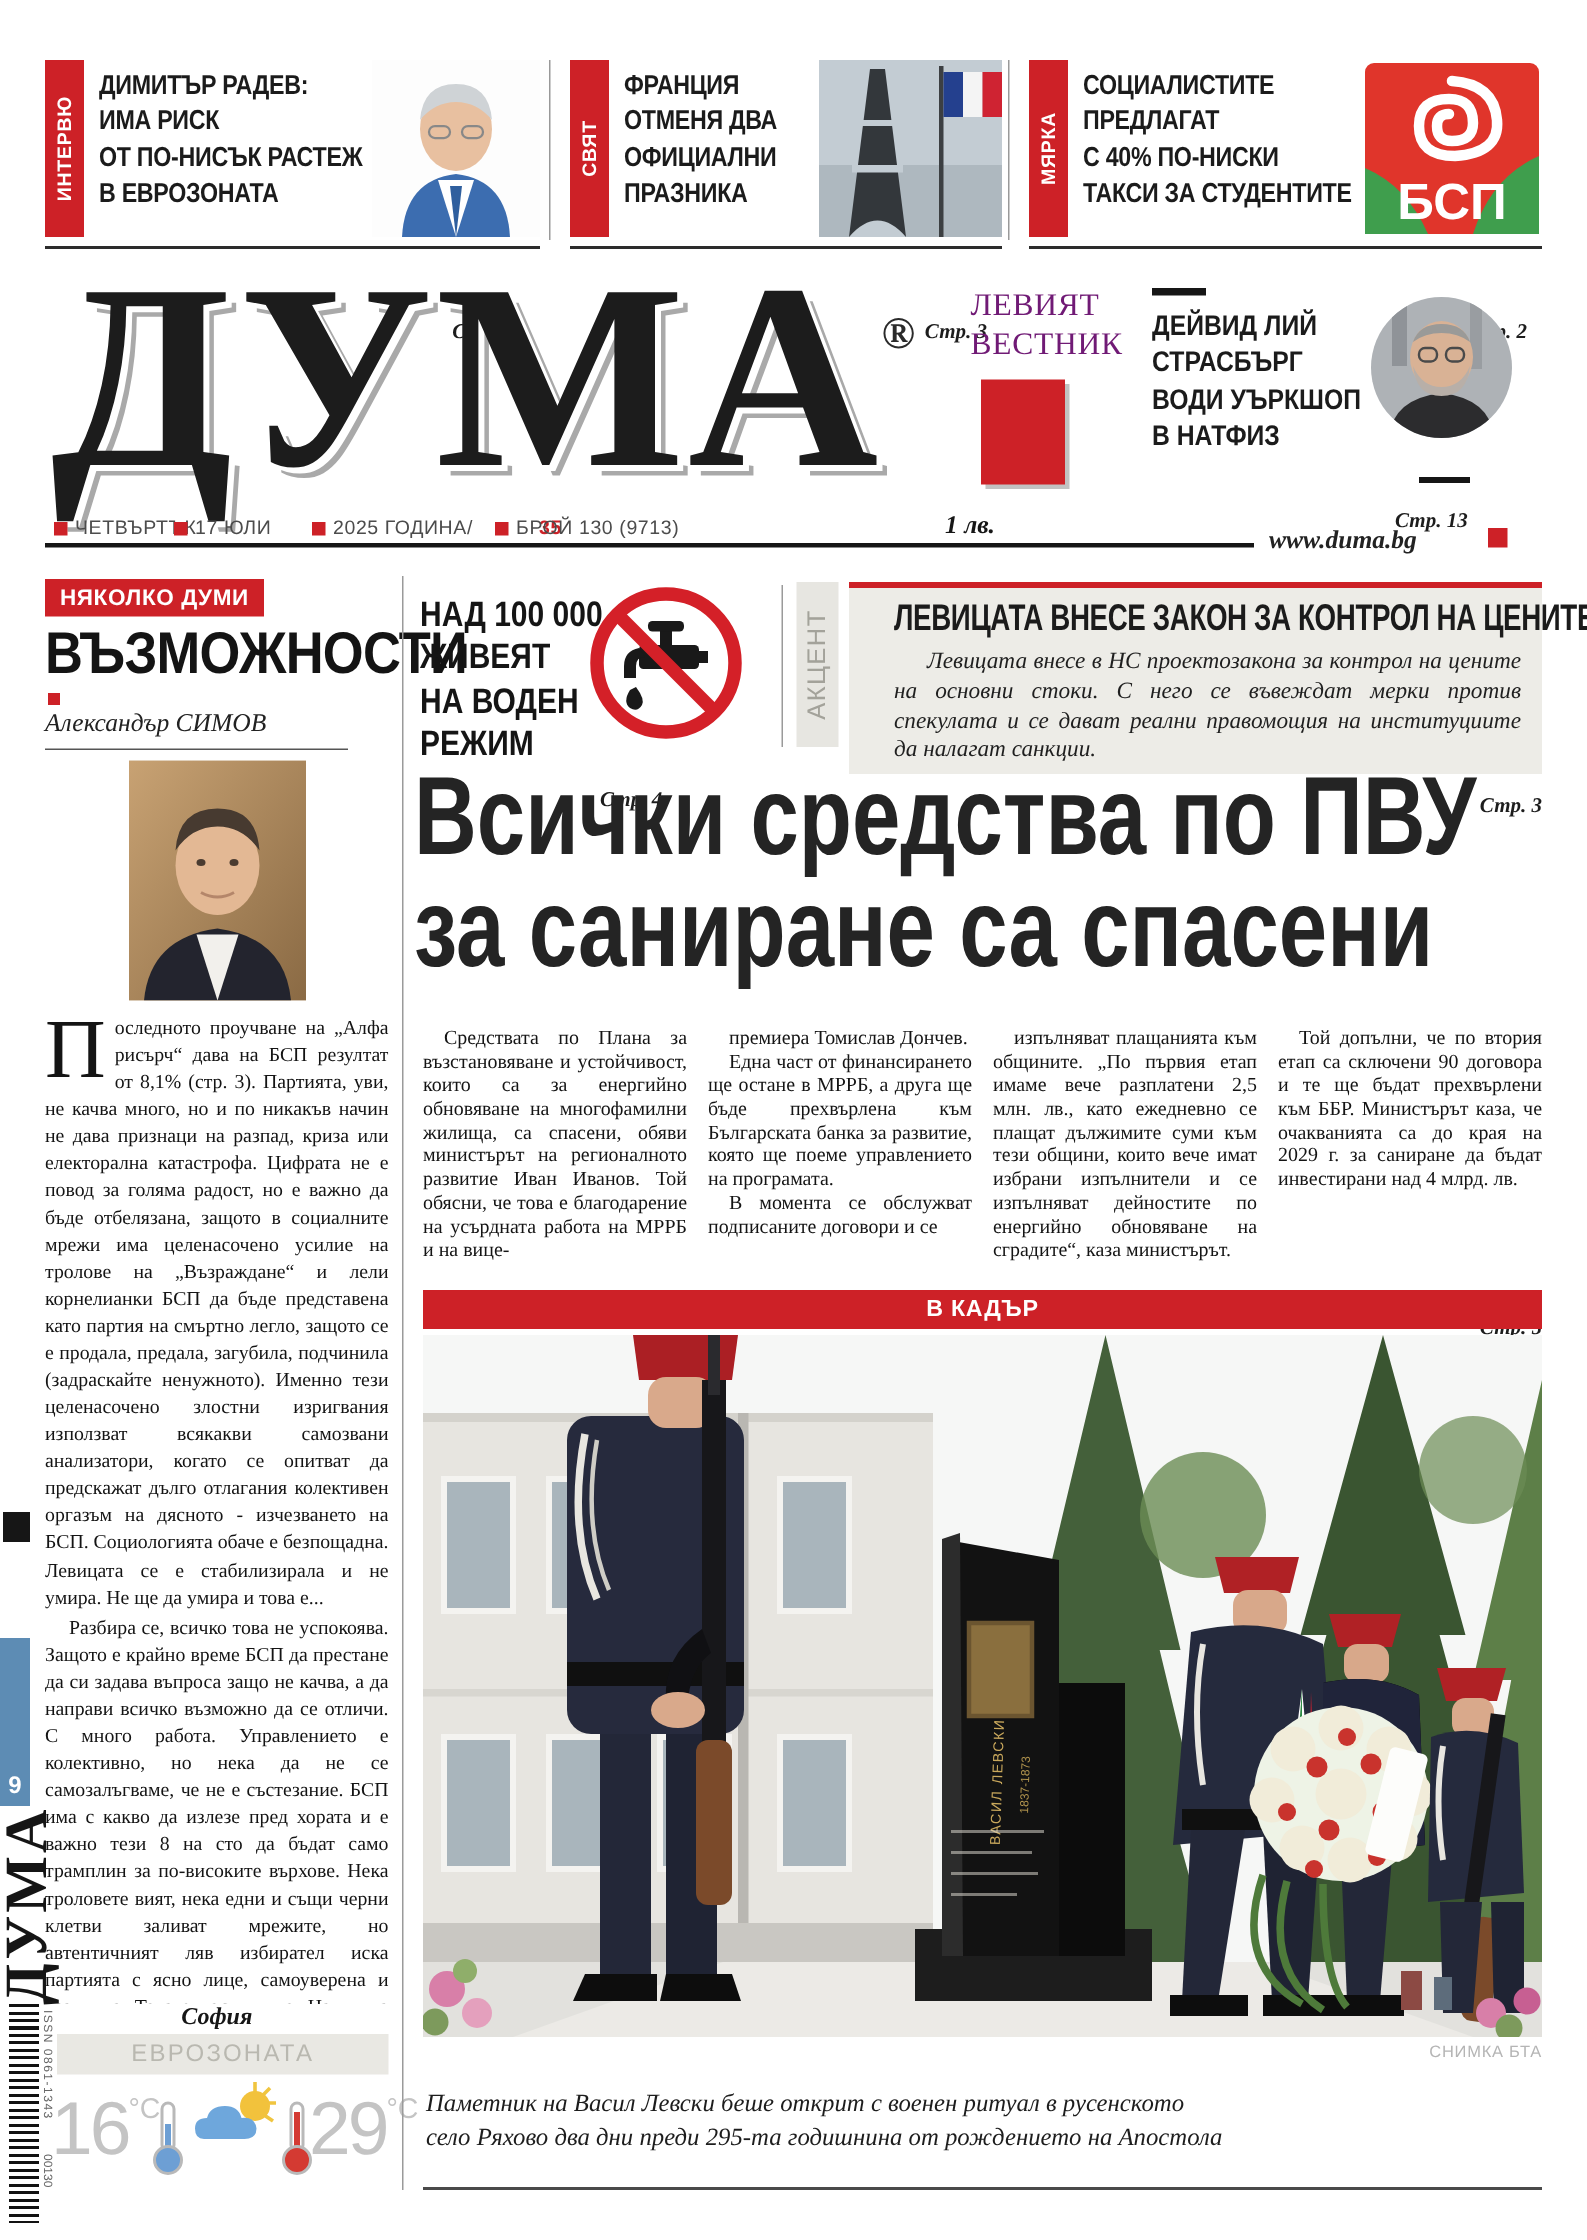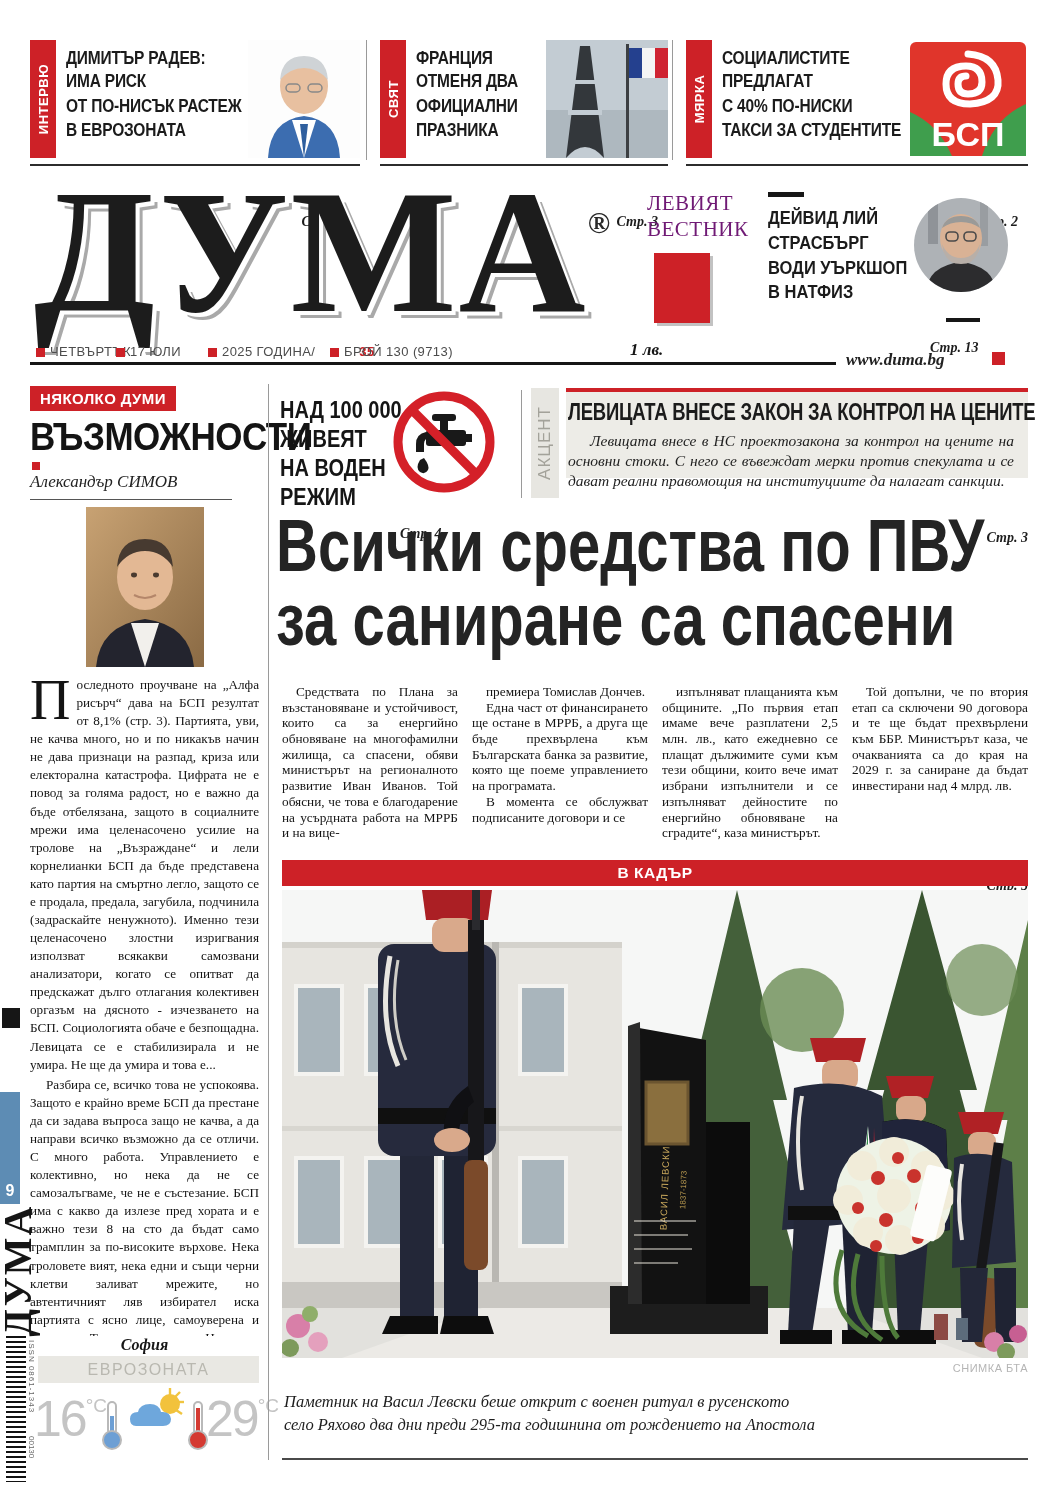--- a/index.html
+++ b/index.html
@@ -92,22 +92,22 @@
   
   #main-vrule{position:absolute;left:268px;top:384px;width:1px;height:1076px;background:#9a9a9a;}
   #water-text{position:absolute;left:280px;top:396px;font-weight:bold;font-size:20px;line-height:1.22;
     transform:scale(1,1.18);transform-origin:left top;color:#151515;}
   #water-icon{position:absolute;left:390px;top:388px;}
   #water-page{position:absolute;left:400px;top:482px;width:105px;text-align:left;}
   #water-vrule{position:absolute;left:521px;top:390px;width:1px;height:108px;background:#9a9a9a;}
   #accent-label{position:absolute;left:531px;top:388px;width:28px;height:110px;background:#e7e6e1;}
   #accent-label span{position:absolute;left:50%;top:50%;transform:translate(-50%,-50%) rotate(-90deg);
     color:#a3a29a;font-size:17px;letter-spacing:1px;white-space:nowrap;}
-  #accent-box{position:absolute;left:566px;top:388px;width:462px;height:90px;background:var(--gray-box);
-    border-top:4px solid var(--red);box-sizing:border-box;padding:6px 14px 0 2px;}
+  #accent-box{position:absolute;left:566px;top:388px;width:462px;height:128px;background:var(--gray-box);
+    border-top:4px solid var(--red);box-sizing:border-box;padding:6px 14px 0 30px;}
   #accent-title{font-weight:bold;font-size:21.5px;letter-spacing:-.3px;white-space:nowrap;
     transform:scale(.86,1.15);transform-origin:left top;color:#1b1b1b;}
   #accent-body{margin-top:8px;font-family:"Liberation Serif",serif;font-style:italic;font-size:15.5px;
     line-height:1.28;text-align:justify;text-indent:22px;color:#1f1f1f;}
   #accent-page{position:absolute;left:923px;top:486px;width:105px;text-align:right;}
 
   
   #headline{position:absolute;left:276px;top:508px;width:760px;font-weight:bold;font-size:58px;
     line-height:1.0;letter-spacing:0px;transform:scale(1,1.28);transform-origin:left top;color:#242424;}
   #subhead{position:absolute;left:280px;top:650px;font-size:24px;color:#3a3a3a;letter-spacing:.2px;}

